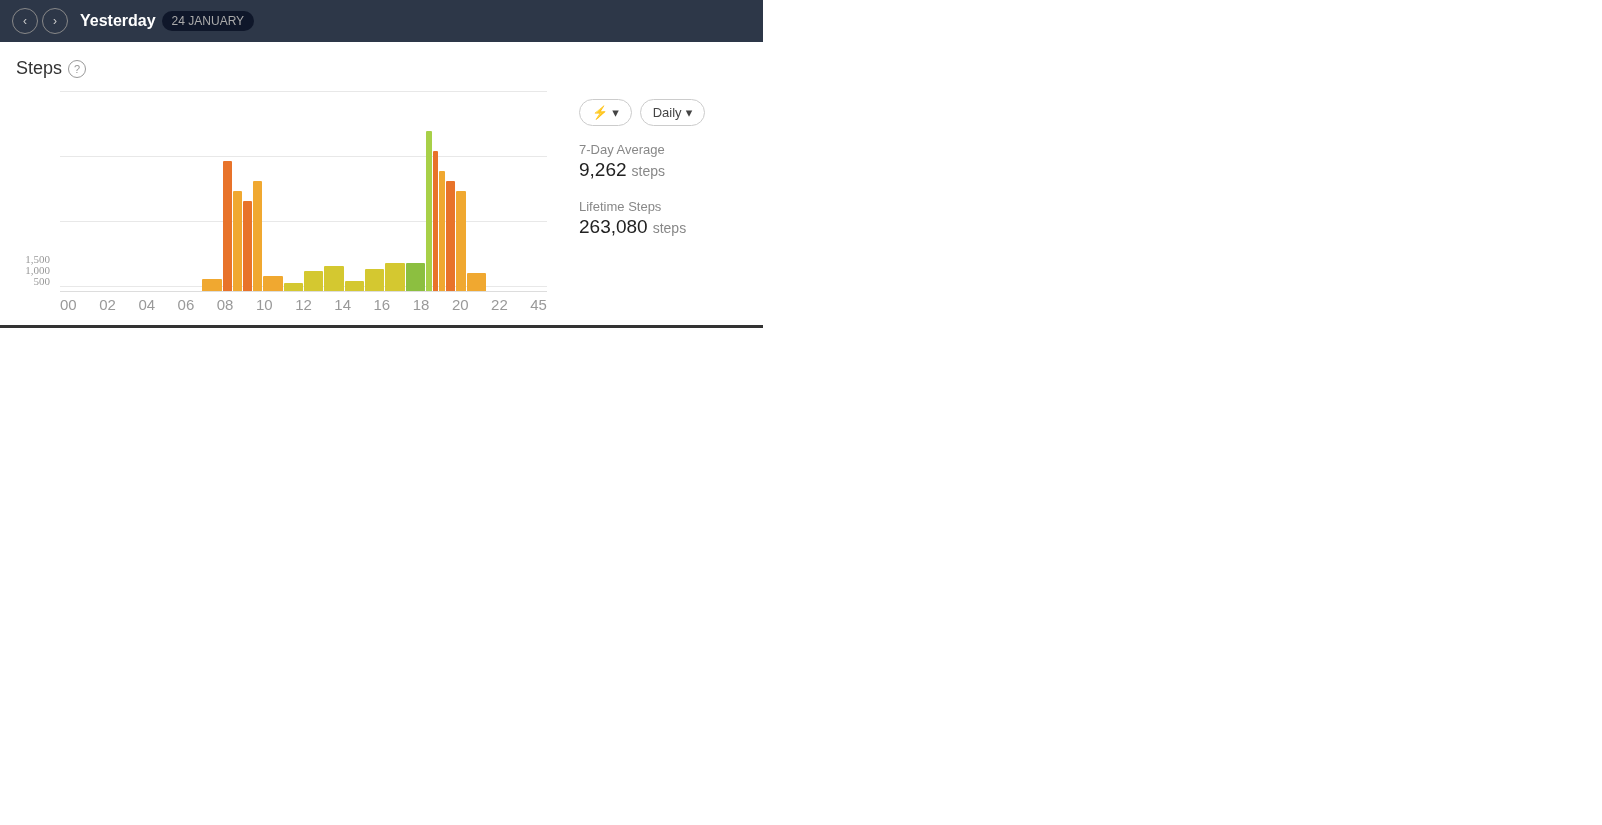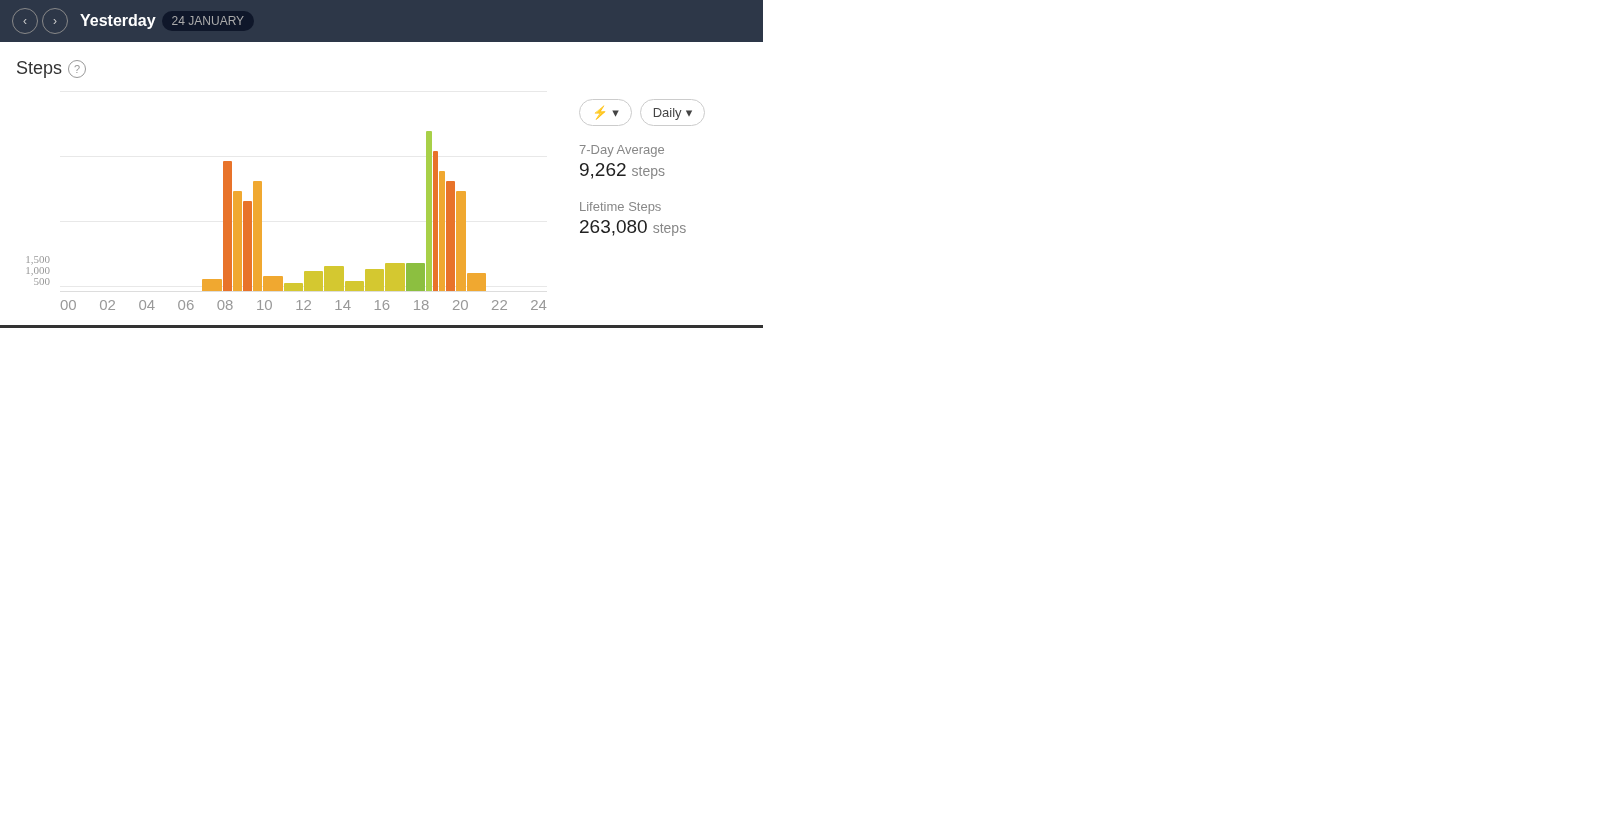--- a/index.html
+++ b/index.html
@@ -361,21 +361,21 @@
           <span class="x-label">04</span>
           <span class="x-label">06</span>
           <span class="x-label">08</span>
           <span class="x-label">10</span>
           <span class="x-label">12</span>
           <span class="x-label">14</span>
           <span class="x-label">16</span>
           <span class="x-label">18</span>
           <span class="x-label">20</span>
           <span class="x-label">22</span>
-          <span class="x-label">24</span>
+          <span class="x-label">45</span>
         </div>
       </div>
     </div>
 
     <div class="stats-panel">
 
       <div class="filter-row">
         <button class="filter-btn">
           <span>⚡</span>
           <span>▾</span>

